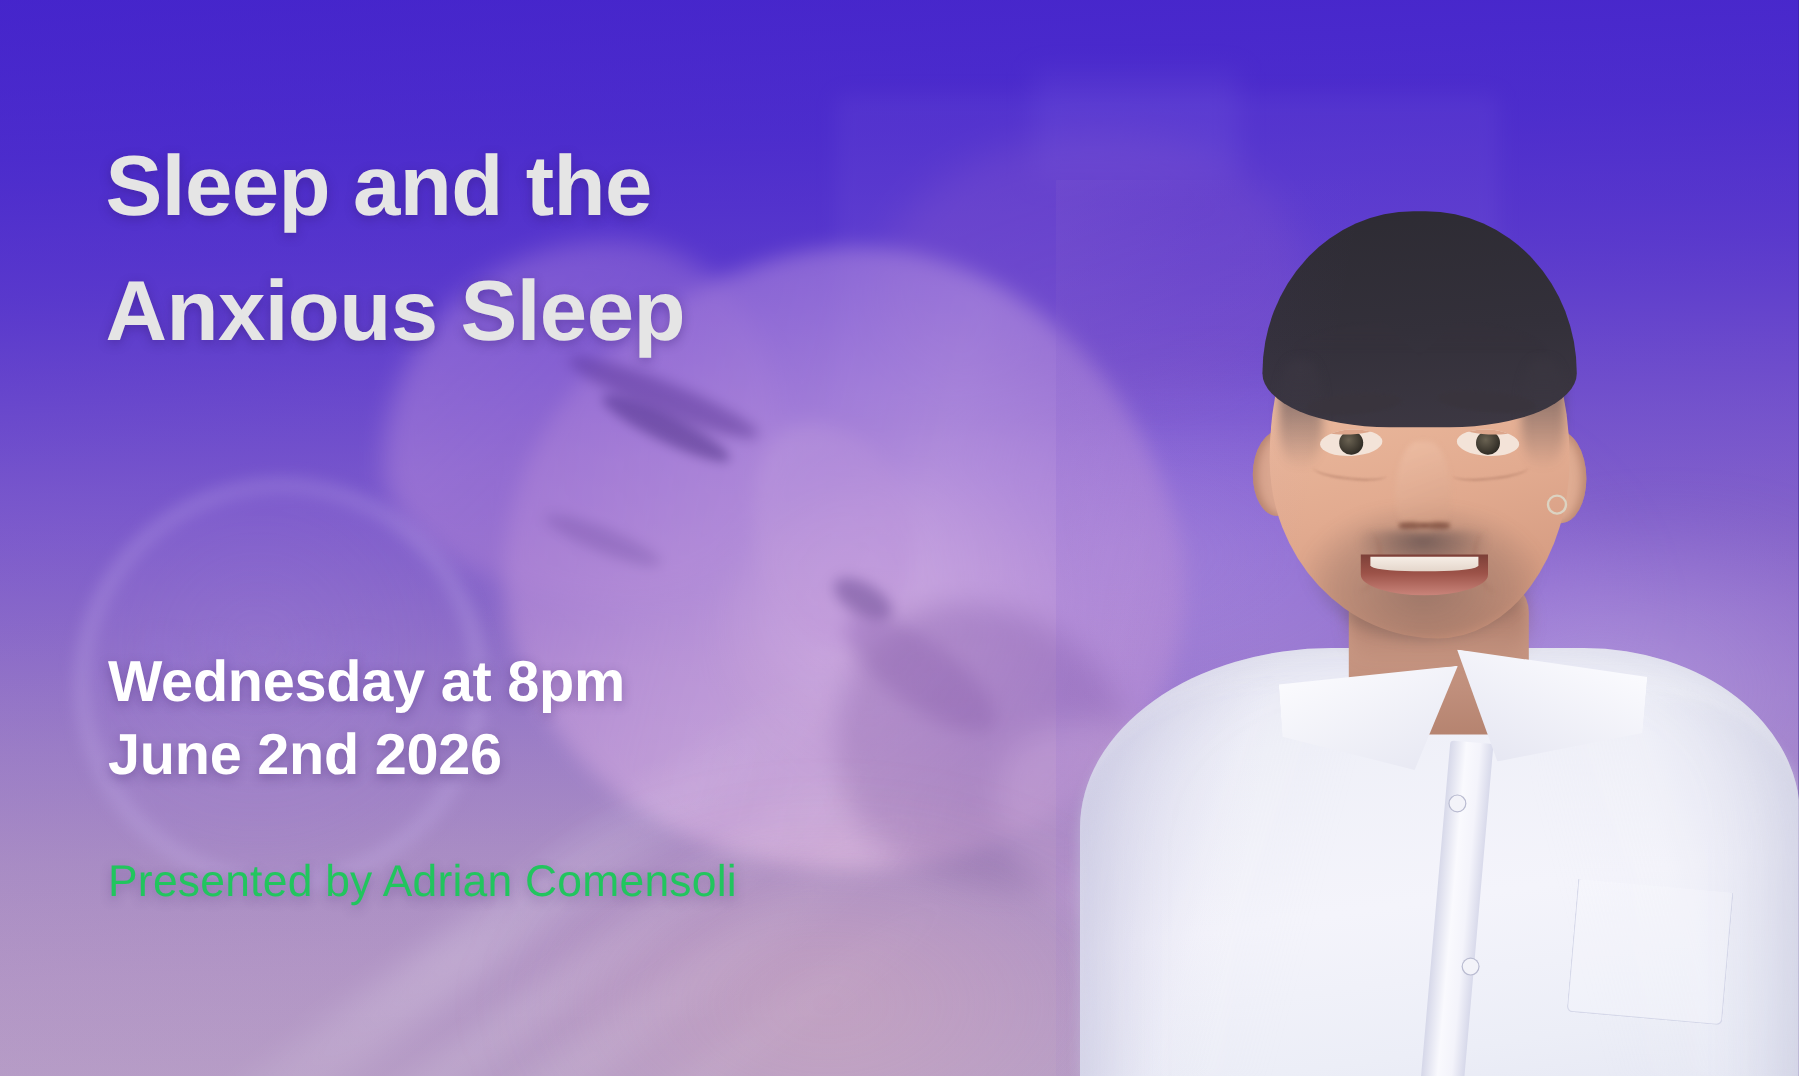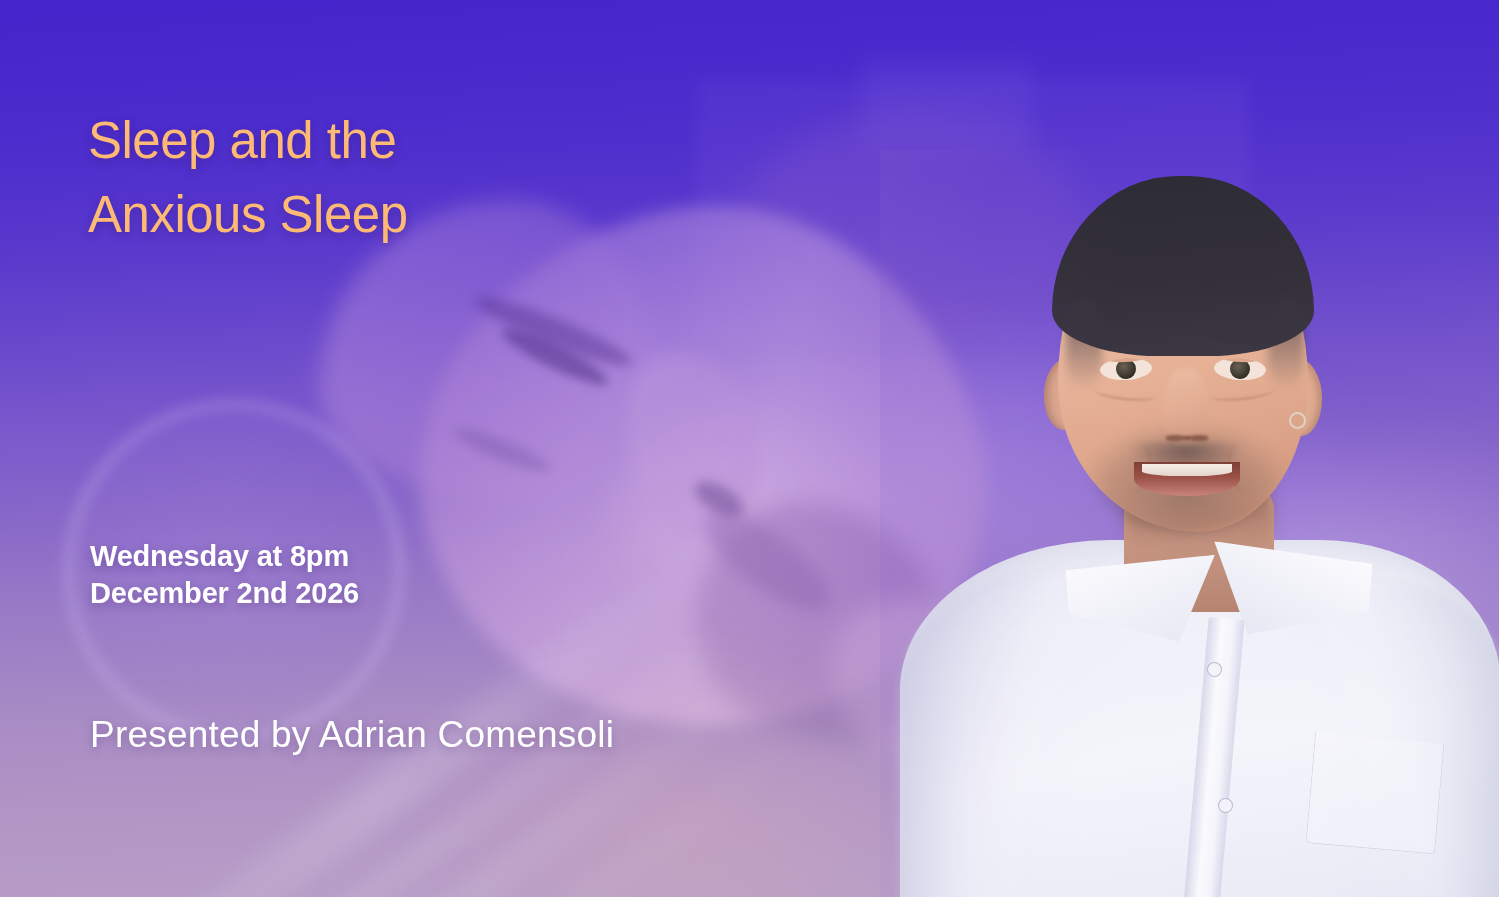--- a/index.html
+++ b/index.html
@@ -672,44 +672,44 @@
         rgba(130,92,205,0.22) 0%, rgba(130,92,205,0.05) 16%, rgba(130,92,205,0) 34%);
     pointer-events: none;
   }
 
   
   .title {
     position: absolute;
     left: 88px;
     top: 104px;
     width: 720px;
-    color: #fdba74;
-    font-size: 51px;
-    font-weight: 400;
+    color: #e5e5e5;
+    font-size: 71px;
+    font-weight: 700;
     line-height: 1.46;
     letter-spacing: -0.5px;
     text-shadow: 0 3px 9px rgba(48,20,100,0.34);
   }
   .datetime {
     position: absolute;
     left: 90px;
     top: 538px;
     width: 760px;
     color: #ffffff;
-    font-size: 29px;
+    font-size: 48px;
     font-weight: 700;
     line-height: 1.28;
     letter-spacing: -0.2px;
     text-shadow: 0 3px 9px rgba(70,40,110,0.36);
   }
   .presenter {
     position: absolute;
     left: 90px;
     top: 714px;
-    color: #ffffff;
+    color: #22c55e;
     font-size: 37px;
     font-weight: 400;
     letter-spacing: 0.2px;
     text-shadow: 0 3px 9px rgba(70,40,110,0.34);
   }
 </style>
 </head>
 <body>
 
 <div id="banner">
@@ -793,18 +793,18 @@
     <div class="p-rim"></div>
   </div>
 
   <div class="title">
     <div>Sleep and the</div>
     <div>Anxious Sleep</div>
   </div>
 
   <div class="datetime">
     <div>Wednesday at 8pm</div>
-    <div>December 2nd 2026</div>
+    <div>June 2nd 2026</div>
   </div>
 
   <div class="presenter">Presented by Adrian Comensoli</div>
 
 </div>
 
 </body></html>

